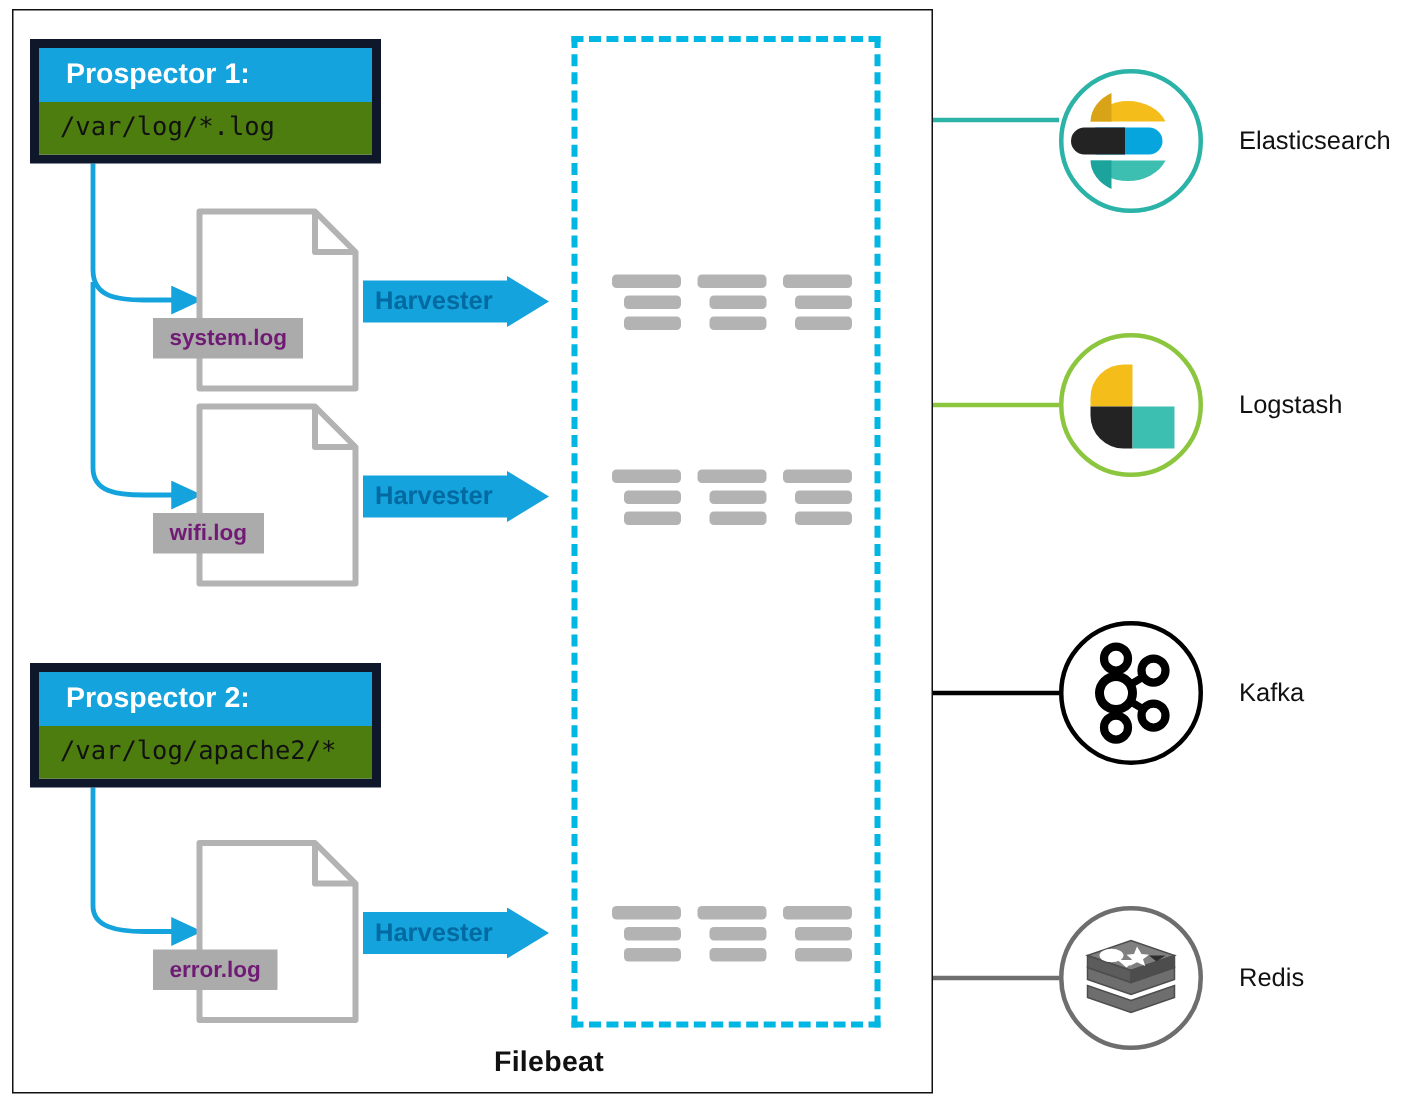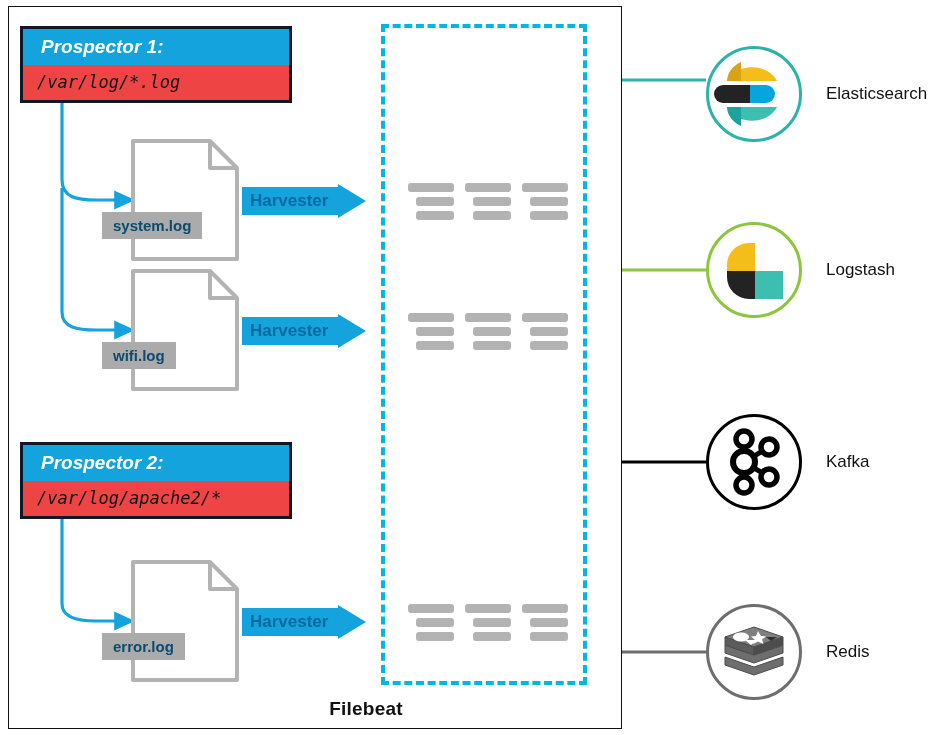--- a/index.html
+++ b/index.html
@@ -7,24 +7,24 @@
        font-family:"Liberation Sans",sans-serif;}
   .stage{position:absolute;left:0;top:0;width:940px;height:735px;}
 
   
   .filebeat-box{position:absolute;left:8px;top:6px;width:614px;height:723px;
                 border:1.5px solid #111;box-sizing:border-box;background:#fff;}
   .filebeat-label{position:absolute;left:8px;top:698px;width:716px;text-align:center;
                   font-size:19px;font-weight:bold;color:#111;letter-spacing:.2px;}
 
   
-  .prospector{position:absolute;width:272px;border:3px solid #0f172a;box-sizing:border-box;background:#fff;font-style:italic;}
+  .prospector{position:absolute;width:234px;border:6px solid #0f172a;box-sizing:border-box;background:#fff;}
   .prospector .p-title{background:#14a3dc;color:#fff;font-size:19px;font-weight:bold;
                        padding:7px 0 7px 18px;line-height:1.15;}
-  .prospector .p-path{background:#ef4444;color:#111;font-size:17px;
+  .prospector .p-path{background:#4d7c0f;color:#111;font-size:17px;
                       font-family:"DejaVu Sans Mono","Liberation Mono",monospace;
                       padding:7px 0 8px 14px;white-space:nowrap;}
   #prospector-1{left:20px;top:26px;}
   #prospector-2{left:20px;top:442px;}
 
   
   .spooler{position:absolute;left:381px;top:24px;width:206px;height:661px;
            border:4px dashed #00b7e3;box-sizing:border-box;background:transparent;}
   .spooler-title{position:absolute;left:381px;top:32px;width:206px;text-align:center;
                  font-size:19px;font-weight:bold;color:#111;}
@@ -32,21 +32,21 @@
   
   .rec-group{position:absolute;width:160px;}
   .rec-col{position:absolute;top:0;width:46px;}
   .rec-bar{background:#b3b3b3;border-radius:3px;height:9px;margin-bottom:5px;}
   .rec-bar.w1{width:46px;}
   .rec-bar.w2{width:38px;margin-left:8px;}
 
   
   .logfile{position:absolute;width:110px;height:124px;}
   .logfile svg{display:block;}
-  .file-tag{position:absolute;left:-28px;top:74px;background:#ababab;color:#0c4a6e;
+  .file-tag{position:absolute;left:-28px;top:74px;background:#ababab;color:#701a75;
             font-size:15px;font-weight:bold;border-radius:0;padding:5px 11px;
             white-space:nowrap;text-align:right;}
 
   
   .harvester{position:absolute;width:124px;height:34px;}
   .harv-label{position:absolute;left:8px;top:0;width:96px;height:34px;line-height:34px;
               color:#0369a1;font-size:17px;font-weight:bold;text-align:left;z-index:2;}
 
   
   .output-node{position:absolute;width:240px;height:106px;}

